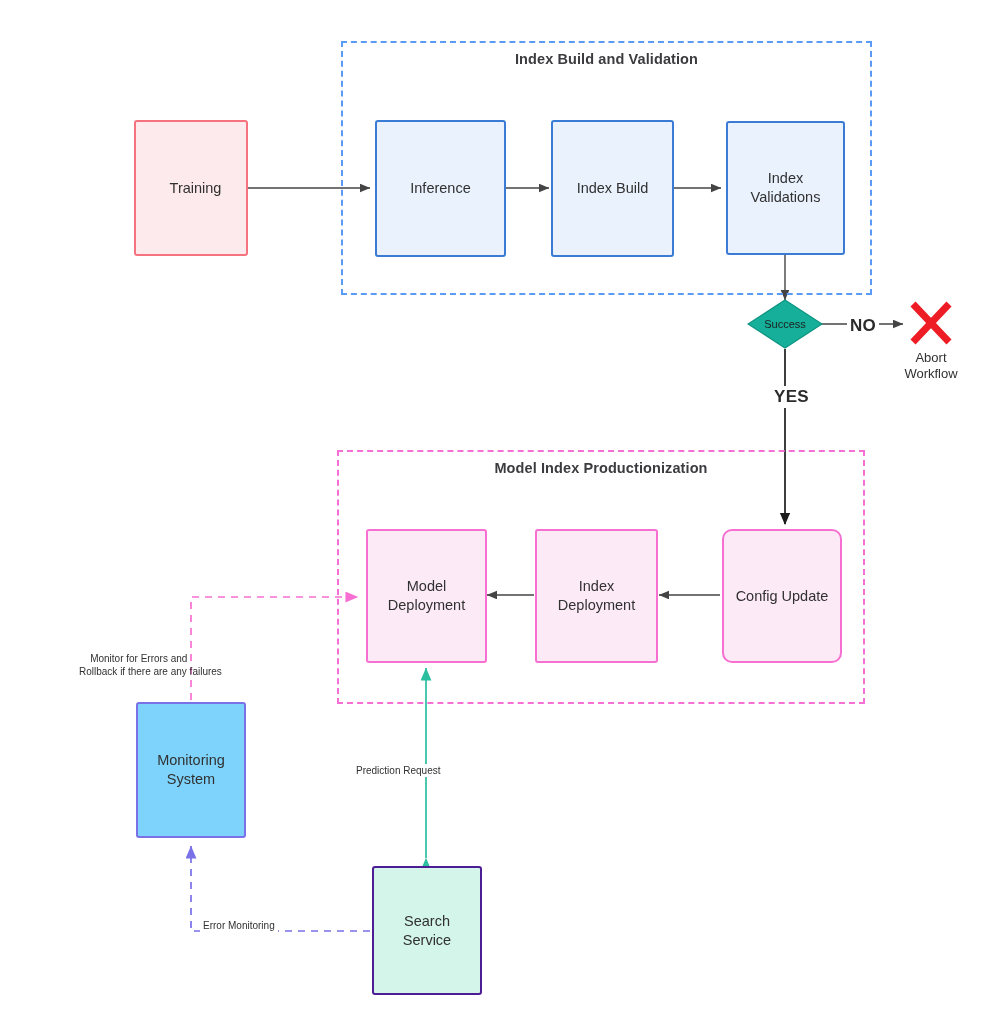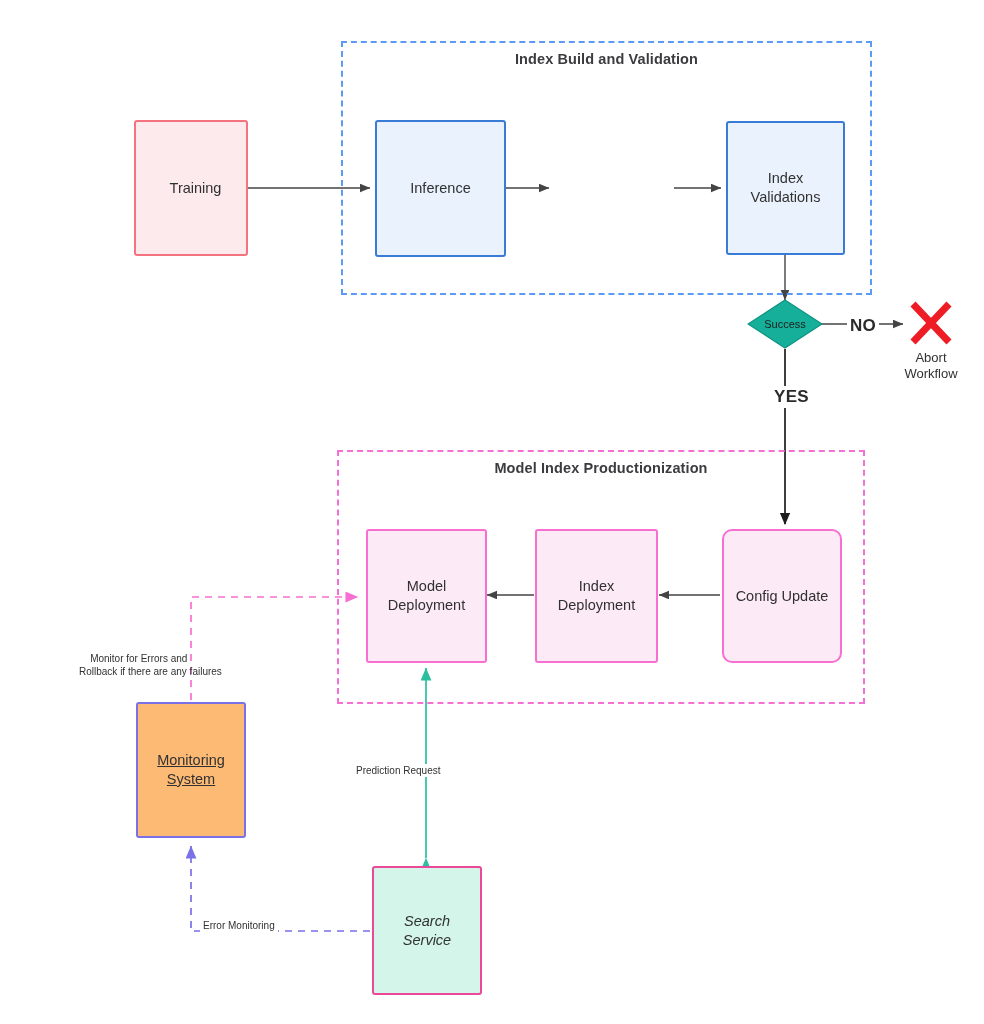--- a/index.html
+++ b/index.html
@@ -72,28 +72,26 @@
   .node.red {
     background: #fdeaec;
     border: 2px solid #f5737f;
     padding-left: 13px;
   }
   .node.pinkbox {
     background: #fdeaf7;
     border: 2px solid #f86fd2;
   }
   .node.lavender {
-    background: #fdba74;
+    background: #7dd3fc;
     border: 2px solid #7a70e8;
-    text-decoration: underline;
   }
   .node.mint {
     background: #d3f5ea;
-    border: 2px solid #ec4899;
-    font-style: italic;
+    border: 2px solid #4c1d95;
   }
 
   
   .diamond-wrap {
     position: absolute;
   }
   .diamond-label {
     position: absolute;
     left: 0; top: 0;
     width: 100%;
@@ -196,20 +194,23 @@
   </div>
 
   <div class="node red" style="left:134px; top:120px; width:114px; height:136px;">
     <span>Training</span>
   </div>
 
   <div class="node blue" style="left:375px; top:120px; width:131px; height:137px;">
     <span>Inference</span>
   </div>
 
+  <div class="node blue" style="left:551px; top:120px; width:123px; height:137px;">
+    <span>Index Build</span>
+  </div>
 
   <div class="node blue" style="left:726px; top:121px; width:119px; height:134px;">
     <span class="ml">Index<br>Validations</span>
   </div>
 
   <div class="node pinkbox" style="left:722px; top:529px; width:120px; height:134px;border-radius:10px;">
     <span>Config Update</span>
   </div>
 
   <div class="node pinkbox" style="left:535px; top:529px; width:123px; height:134px;">

